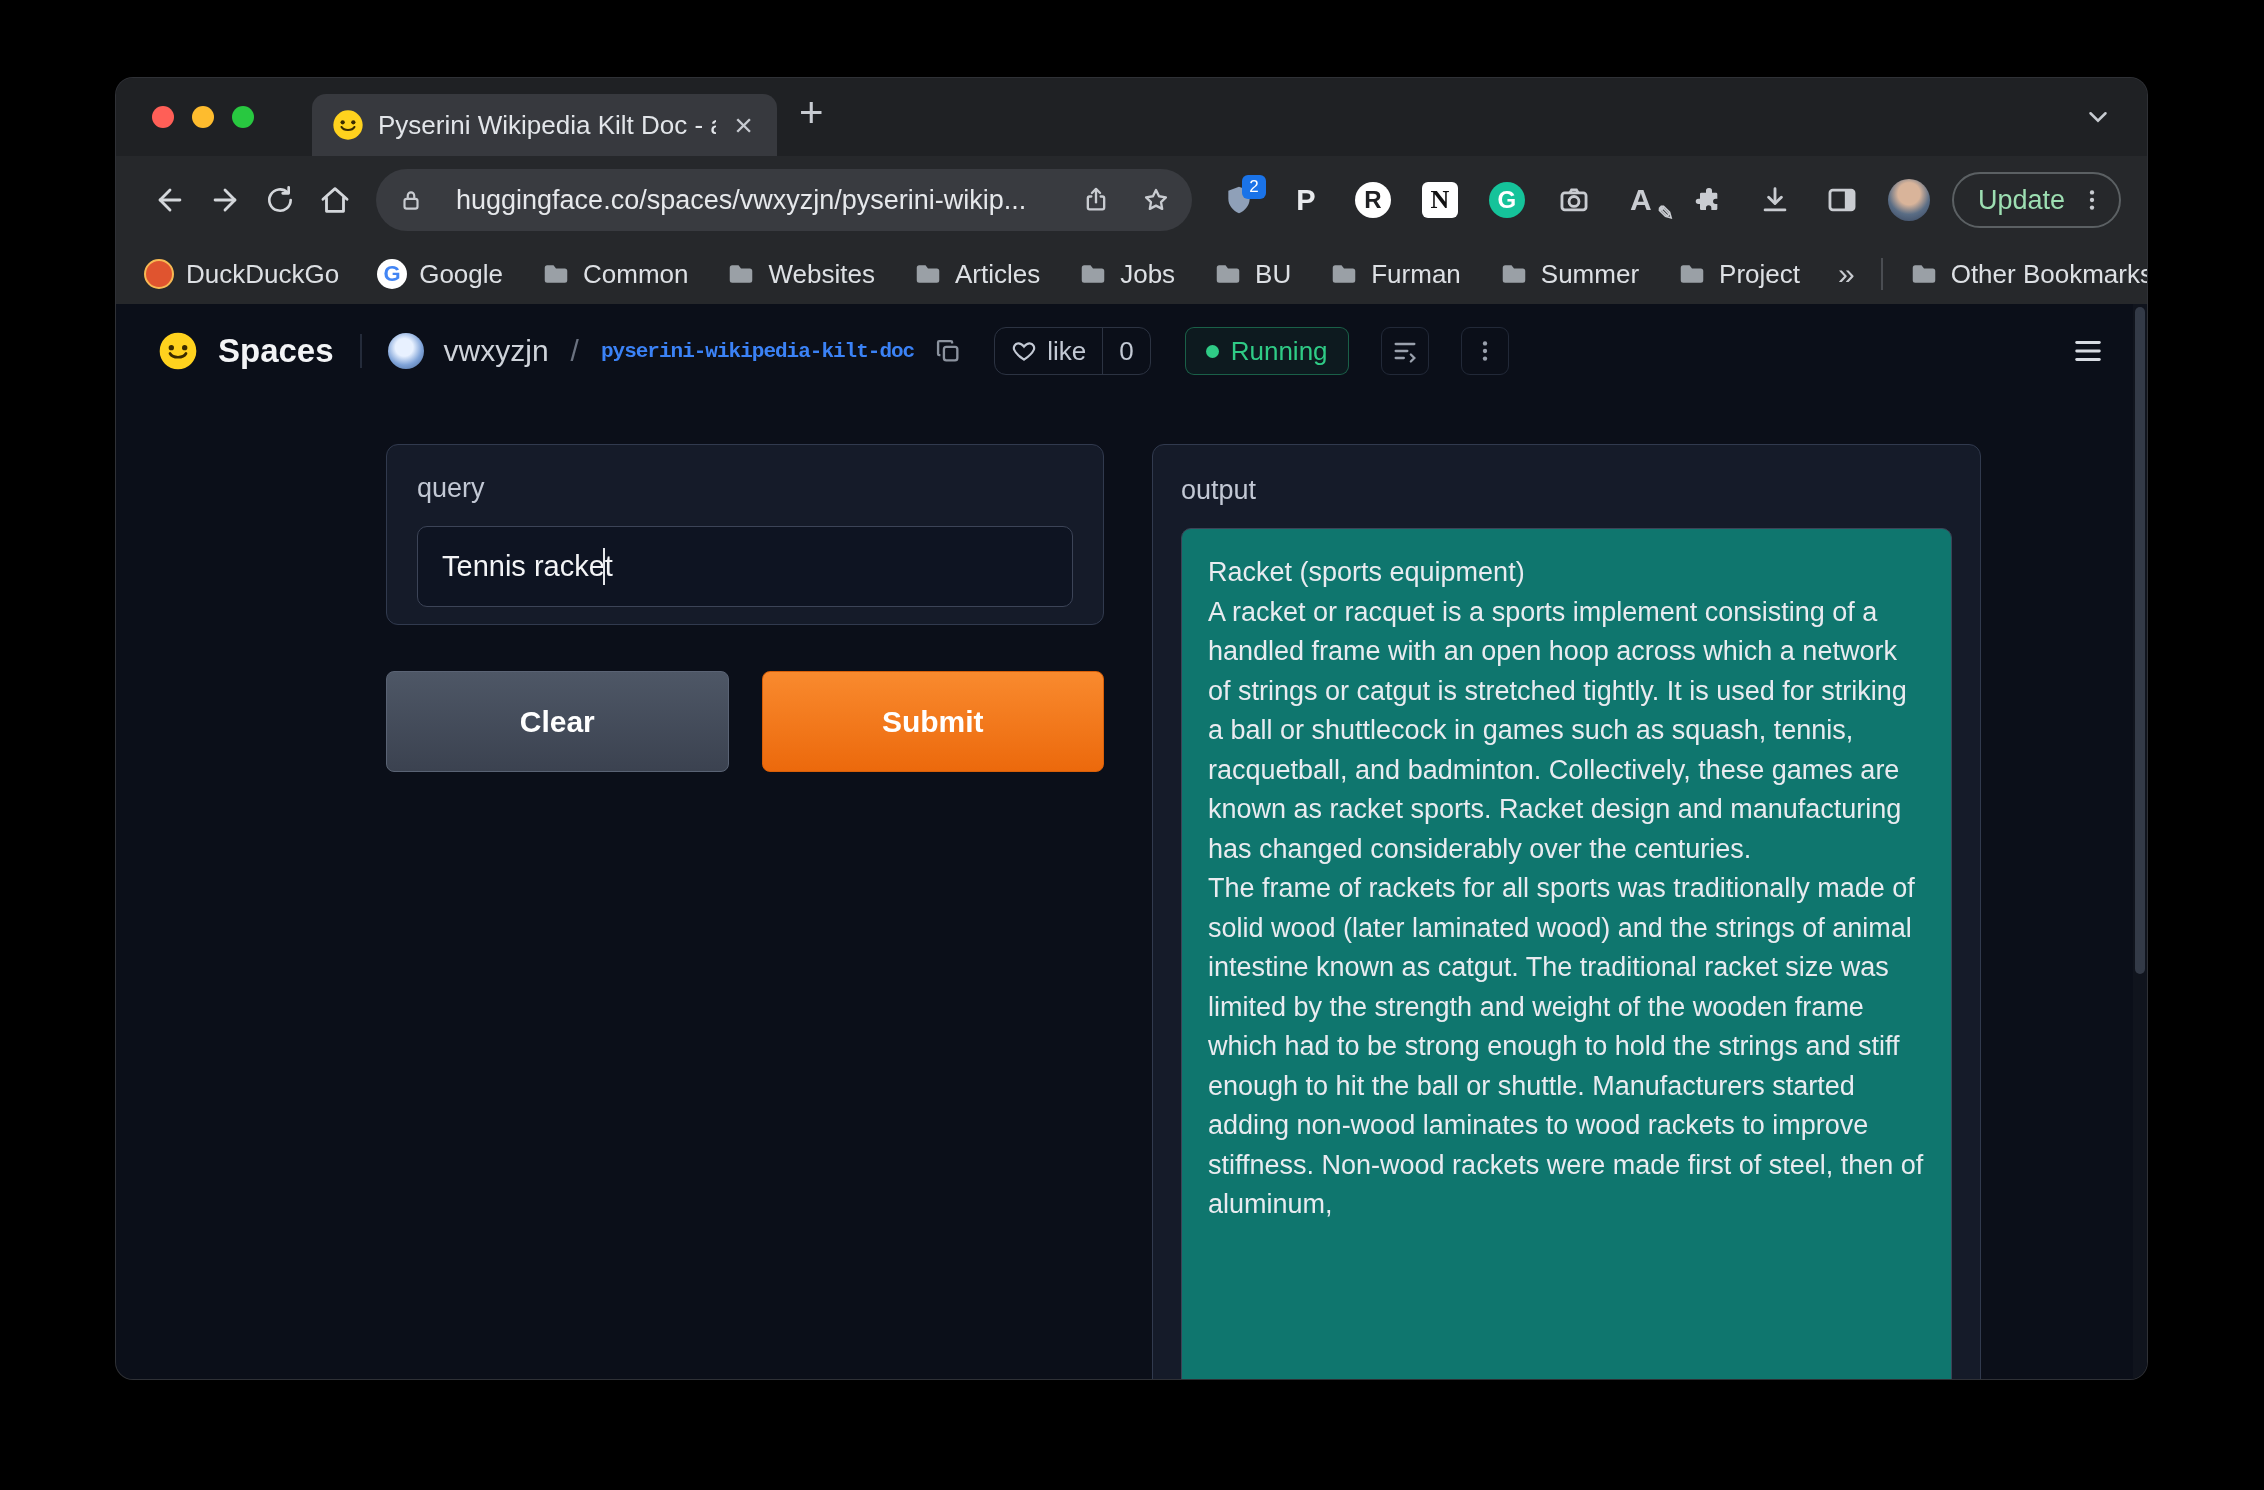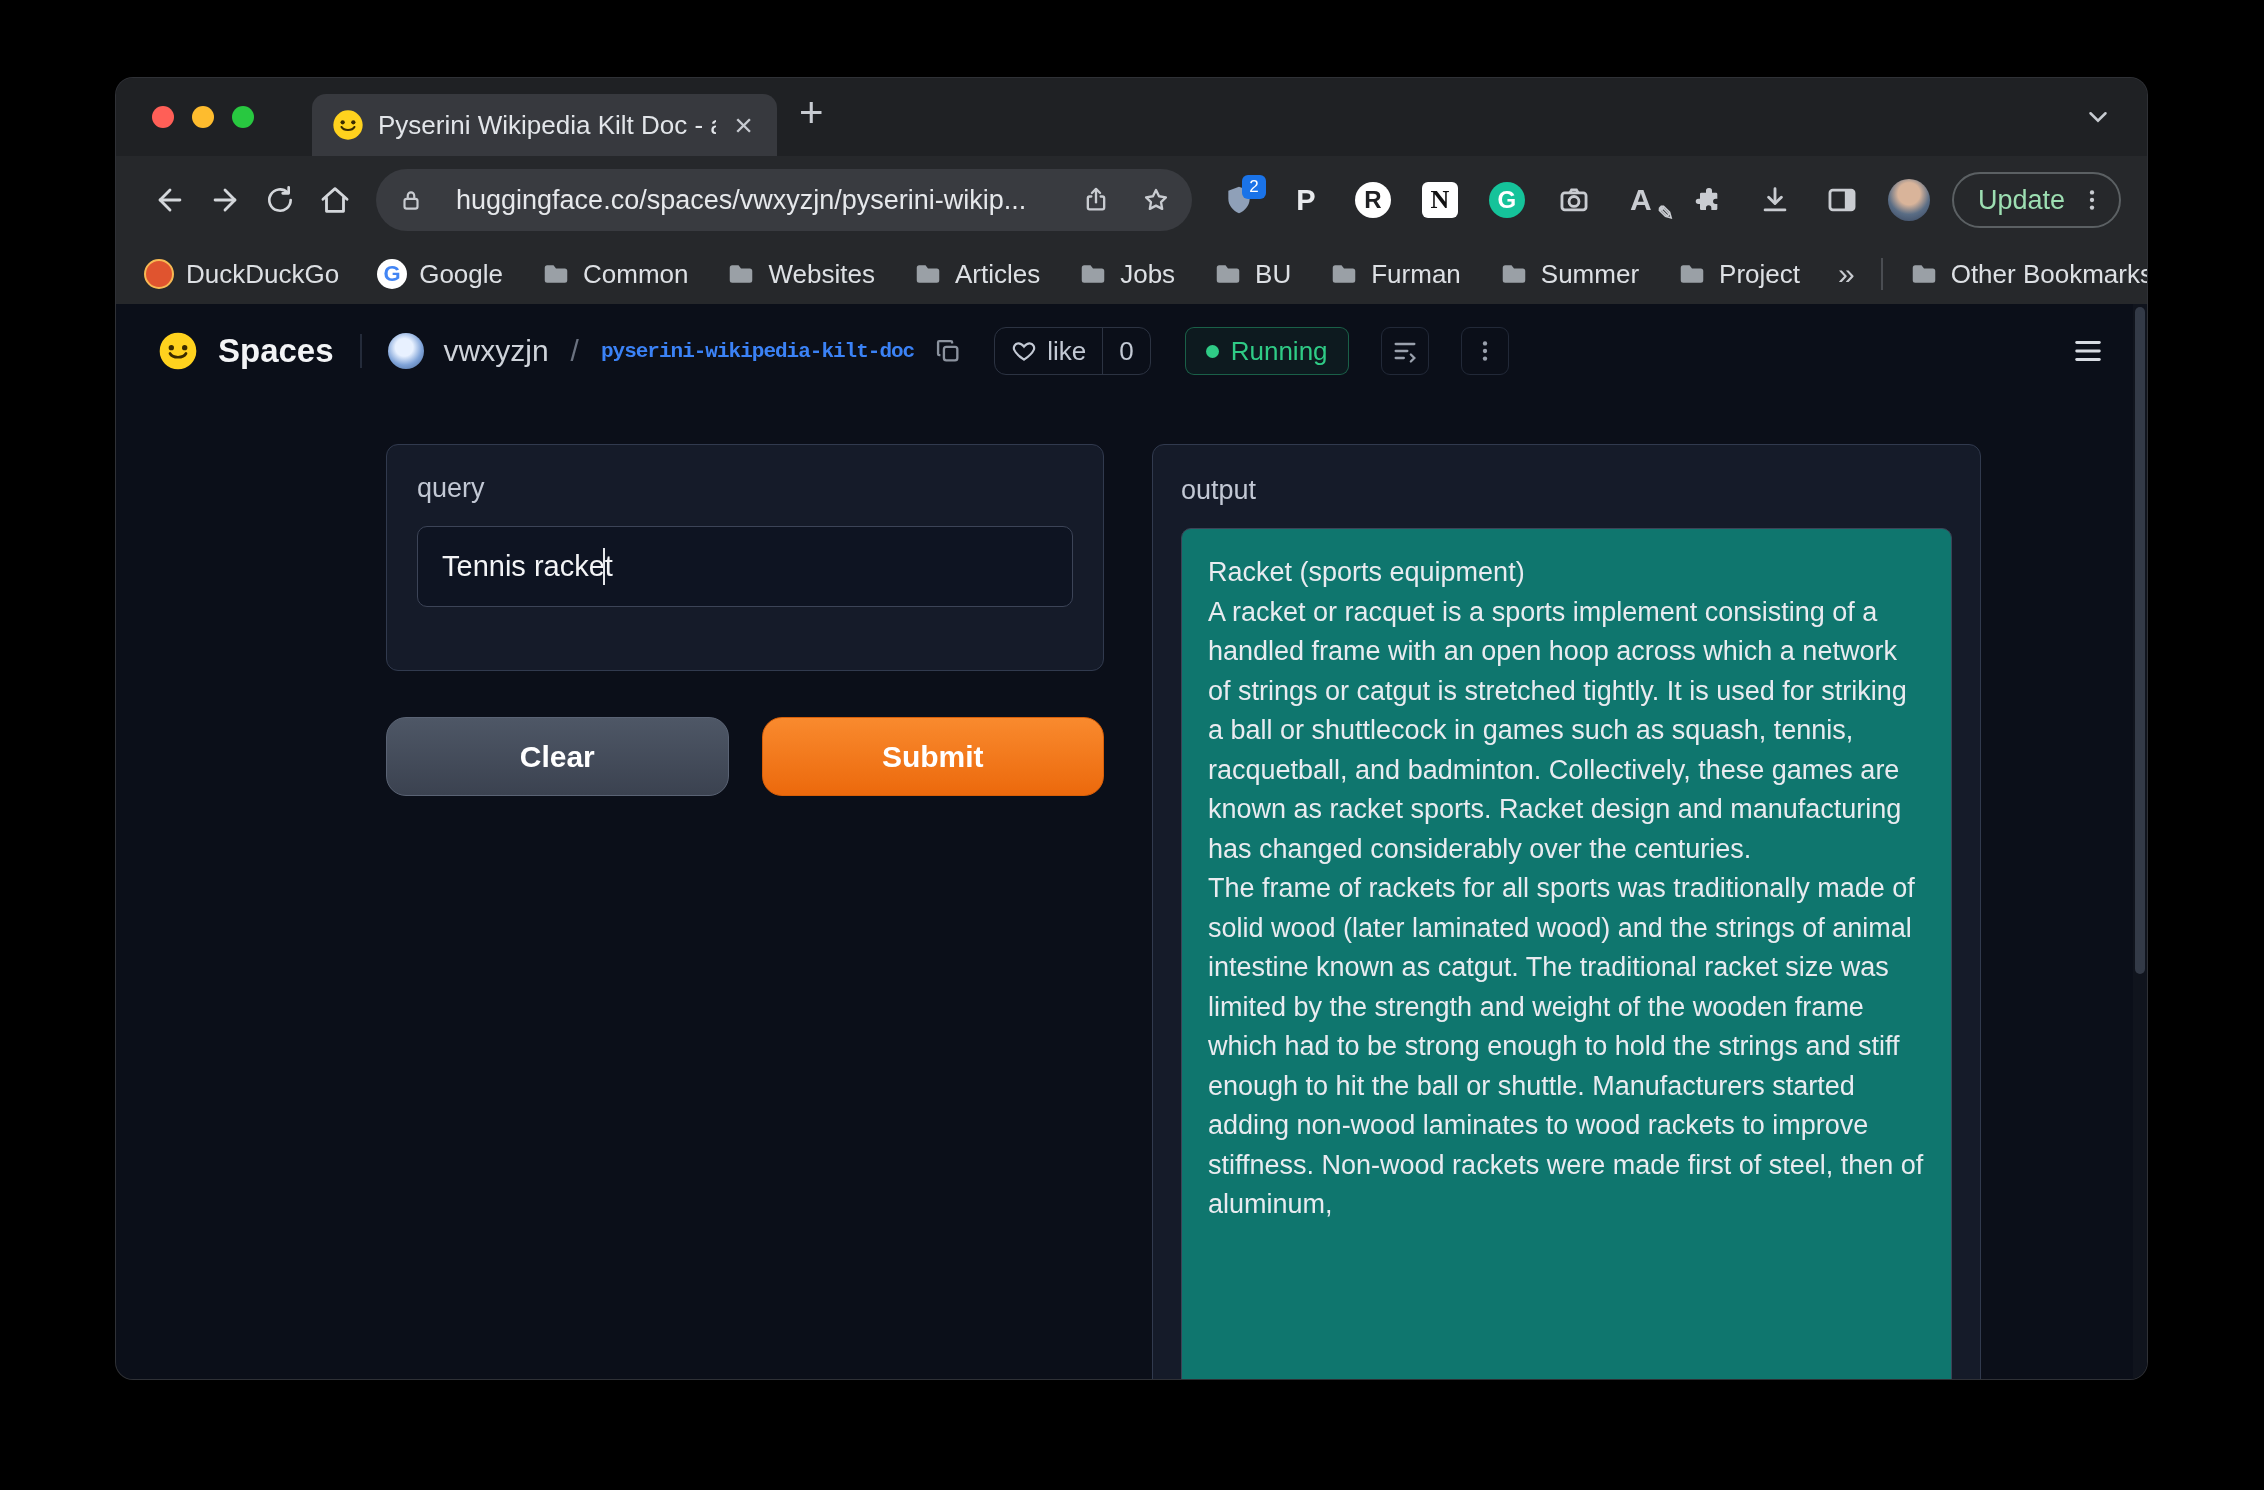--- a/index.html
+++ b/index.html
@@ -77,28 +77,28 @@
                    background:rgba(48,203,134,0.06); border-radius:9px; margin-left:14px; }
   .running-dot { width:13px; height:13px; border-radius:50%; background:#2fcb86; }
   .running-text { color:#2fcb86; font-size:26px; }
   .hdr-iconbtn { width:48px; height:48px; border:1px solid #222938; border-radius:9px; display:flex; align-items:center; justify-content:center; margin-left:12px; }
   .hf-burger { margin-left:auto; }
 
   
   .main { display:flex; padding:46px 0 0 270px; gap:48px; }
   .col-left { width:718px; flex:0 0 auto; }
   .block { background:#151b29; border:1px solid #313a4e; border-radius:12px; }
-  .query-block { width:718px; height:227px; padding:28px 30px; }
+  .query-block { width:718px; height:181px; padding:28px 30px; }
   .io-label { color:#c2c8d4; font-size:27px; margin-bottom:22px; display:block; }
   .input-wrap { position:relative; }
   .query-input { width:100%; height:81px; background:#0e1422; border:1px solid #3c4457; border-radius:10px;
                  color:#f3f4f6; font-size:29px; padding:0 24px; outline:none; font-family:"Liberation Sans",sans-serif; }
   .caret { position:absolute; left:186px; top:22px; width:2px; height:37px; background:#e5e7eb; }
   .btn-row { margin-top:46px; display:flex; gap:33px; }
-  .btn { flex:1; height:79px; border-radius:20px; font-size:30px; font-weight:bold; color:#fff;
+  .btn { flex:1; height:101px; border-radius:8px; font-size:30px; font-weight:bold; color:#fff;
          display:flex; align-items:center; justify-content:center; }
   .btn-clear { background:linear-gradient(180deg,#4e5766,#3b4250); border:1px solid #5a6374; }
   .btn-submit { background:linear-gradient(180deg,#f98a2e,#ec690c); border:1px solid #d95f08; }
 
   .output-block { width:829px; height:1010px; padding:30px 28px; flex:0 0 auto; }
   .output-box { border:1px solid #3c4457; background:#0f766e; border-radius:10px; padding:24px 26px;
                 height:880px; overflow:hidden; color:#e9ebf0; font-size:27px; line-height:39.5px; white-space:pre-wrap; }
 
   svg { display:block; }
 </style>

